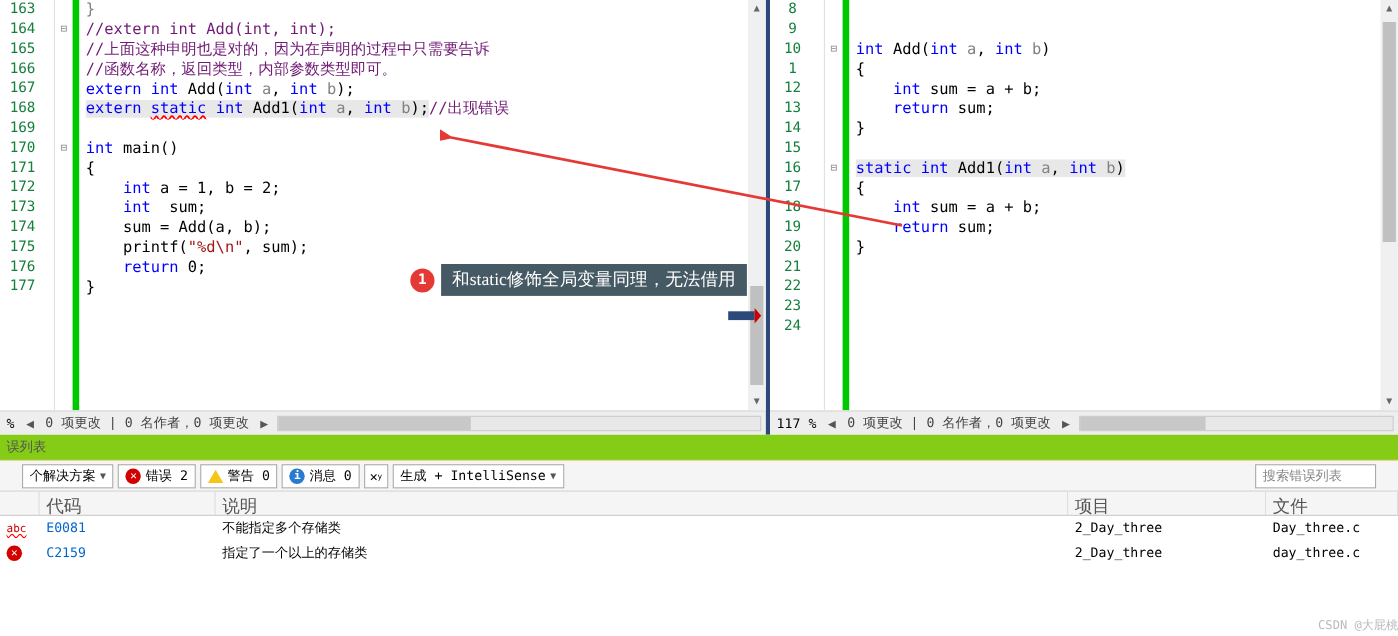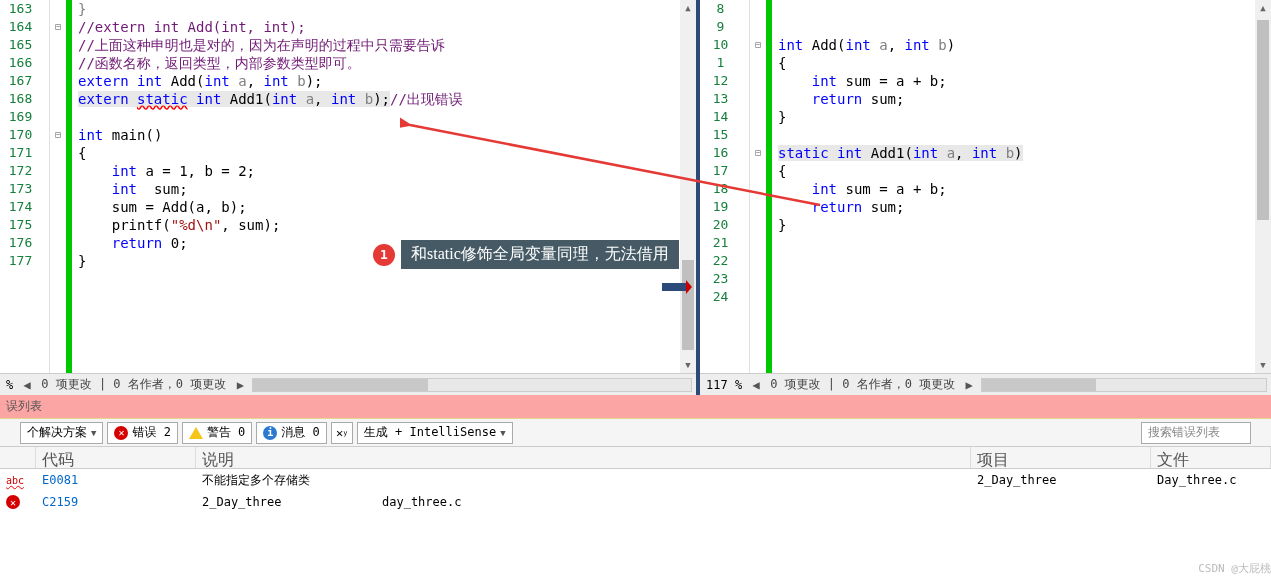--- a/index.html
+++ b/index.html
@@ -26,21 +26,21 @@
 .scrollv { position: absolute; right: 0; top: 0; bottom: 0; width: 16px; background: #f0f0f0; }
 .scrollv .arrow { height: 16px; display:flex; align-items:center; justify-content:center; color:#666; font-size:9px; }
 .scrollv .thumb { position:absolute; left:2px; right:2px; background:#c0c0c0; }
 .status-strip { height: 22px; background: #eee; display: flex; align-items: center; font-size: 12px; border-top: 1px solid #ccc; }
 .status-strip .zoom { padding: 0 6px; }
 .status-strip .navbtn { width:16px; text-align:center; color:#555; }
 .status-strip .txt { padding: 0 6px; color: #444; }
 .hscroll { flex:1; height:14px; background:#e8e8e8; margin:0 4px; border:1px solid #ccc; position:relative; }
 .hscroll .hthumb { position:absolute; left:0; top:0; bottom:0; width:40%; background:#c8c8c8; }
 .err-panel { background: #fff; }
-.err-header { background: #fca5a5; height: 24px; display:flex; align-items:center; padding:0 6px; font-size:12px; color:#555; border-bottom:1px solid #e5d78a; }
+.err-header { background: #84cc16; height: 24px; display:flex; align-items:center; padding:0 6px; font-size:12px; color:#555; border-bottom:1px solid #e5d78a; }
 .err-toolbar { height: 28px; display:flex; align-items:center; padding:2px 20px; gap:4px; border-bottom:1px solid #ccc; background:#f5f5f5; }
 .dd { border:1px solid #aaa; background:#fff; height:22px; display:inline-flex; align-items:center; padding:0 6px; font-size:12px; gap:4px; }
 .dd .chev { font-size:9px; color:#555; }
 .pill { border:1px solid #aaa; background:#fff; height:22px; display:inline-flex; align-items:center; padding:0 6px; font-size:12px; gap:4px; }
 .ico-err { width:14px; height:14px; border-radius:50%; background:#d40000; color:#fff; display:inline-flex; align-items:center; justify-content:center; font-size:10px; font-weight:bold; }
 .ico-warn { width:0; height:0; border-left:7px solid transparent; border-right:7px solid transparent; border-bottom:12px solid #f5c518; display:inline-block; position:relative; }
 .ico-info { width:14px; height:14px; border-radius:50%; background:#2b7ad1; color:#fff; display:inline-flex; align-items:center; justify-content:center; font-size:10px; font-weight:bold; }
 .btn-x { border:1px solid #aaa; width:22px; height:22px; display:inline-flex; align-items:center; justify-content:center; background:#fff; font-size:12px; }
 .search-box { margin-left:auto; border:1px solid #aaa; background:#fff; height:22px; width:110px; padding:0 6px; font-size:12px; color:#888; display:flex; align-items:center; }
 .err-grid-head { display:flex; height:22px; border-bottom:1px solid #ccc; background:#f5f5f5; font-size:16px; }
@@ -218,20 +218,21 @@
       <div class="err-row">
         <div class="c-ico"><span class="abc-ico">abc</span></div>
         <div class="c-code" style="color: rgb(0, 102, 204);">E0081</div>
         <div class="c-desc">不能指定多个存储类</div>
         <div class="c-proj">2_Day_three</div>
         <div class="c-file">Day_three.c</div>
       </div>
       <div class="err-row">
         <div class="c-ico"><span class="ico-err">✕</span></div>
         <div class="c-code" style="color: rgb(0, 102, 204);">C2159</div>
+        <div class="c-desc">指定了一个以上的存储类</div>
         <div class="c-proj">2_Day_three</div>
         <div class="c-file">day_three.c</div>
       </div>
     </div>
 </div>
 
 <div class="annotation">
   <div class="ann-badge">1</div>
   <div class="ann-box">和static修饰全局变量同理，无法借用</div>
 </div>

